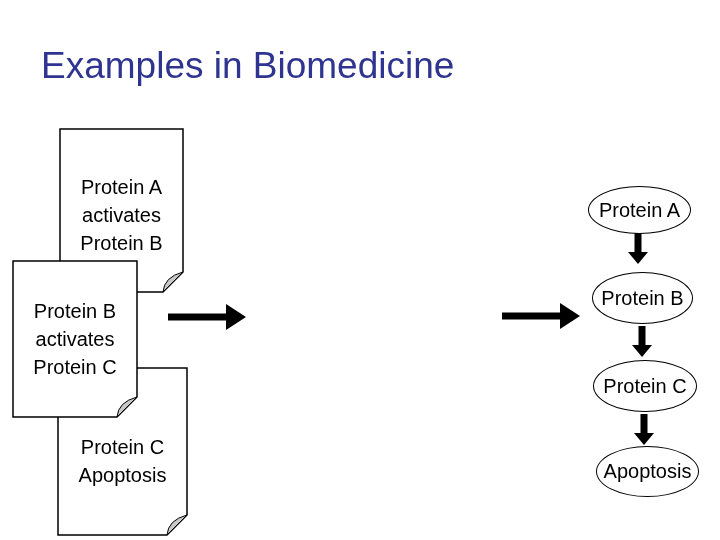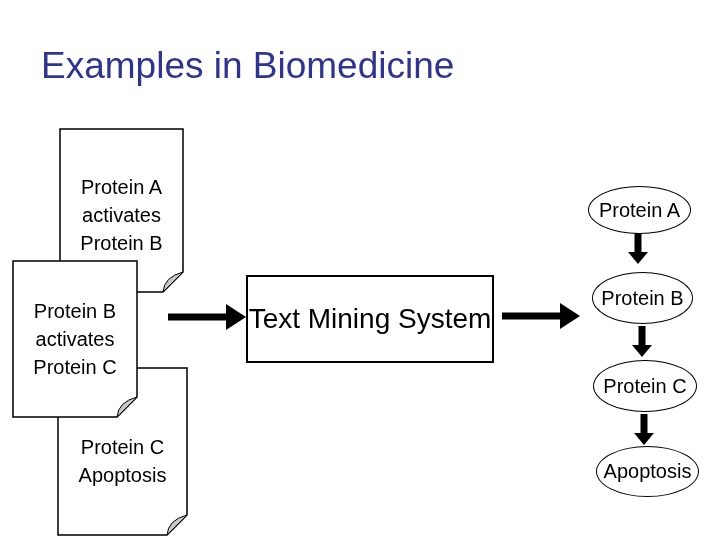--- a/index.html
+++ b/index.html
@@ -84,23 +84,20 @@
       <div>activates</div>
       <div>Protein C</div>
     </div>
   </div>
 
   <svg class="arrow" style="left:168px; top:303px;" width="78" height="28" viewBox="0 0 78 28">
     <rect class="arrow-fill" x="0" y="10.5" width="59" height="7" fill="#000000"></rect>
     <polygon class="arrow-fill" points="58,1 78,14 58,27" fill="#000000"></polygon>
   </svg>
 
-  <div class="sysbox">
-    <span>Text Mining System</span>
-  </div>
 
   <svg class="arrow" style="left:502px; top:302px;" width="78" height="28" viewBox="0 0 78 28">
     <rect class="arrow-fill" x="0" y="10.5" width="59" height="7" fill="#000000"></rect>
     <polygon class="arrow-fill" points="58,1 78,14 58,27" fill="#000000"></polygon>
   </svg>
 
   <div class="node node-a">
     <span>Protein A</span>
   </div>
 

